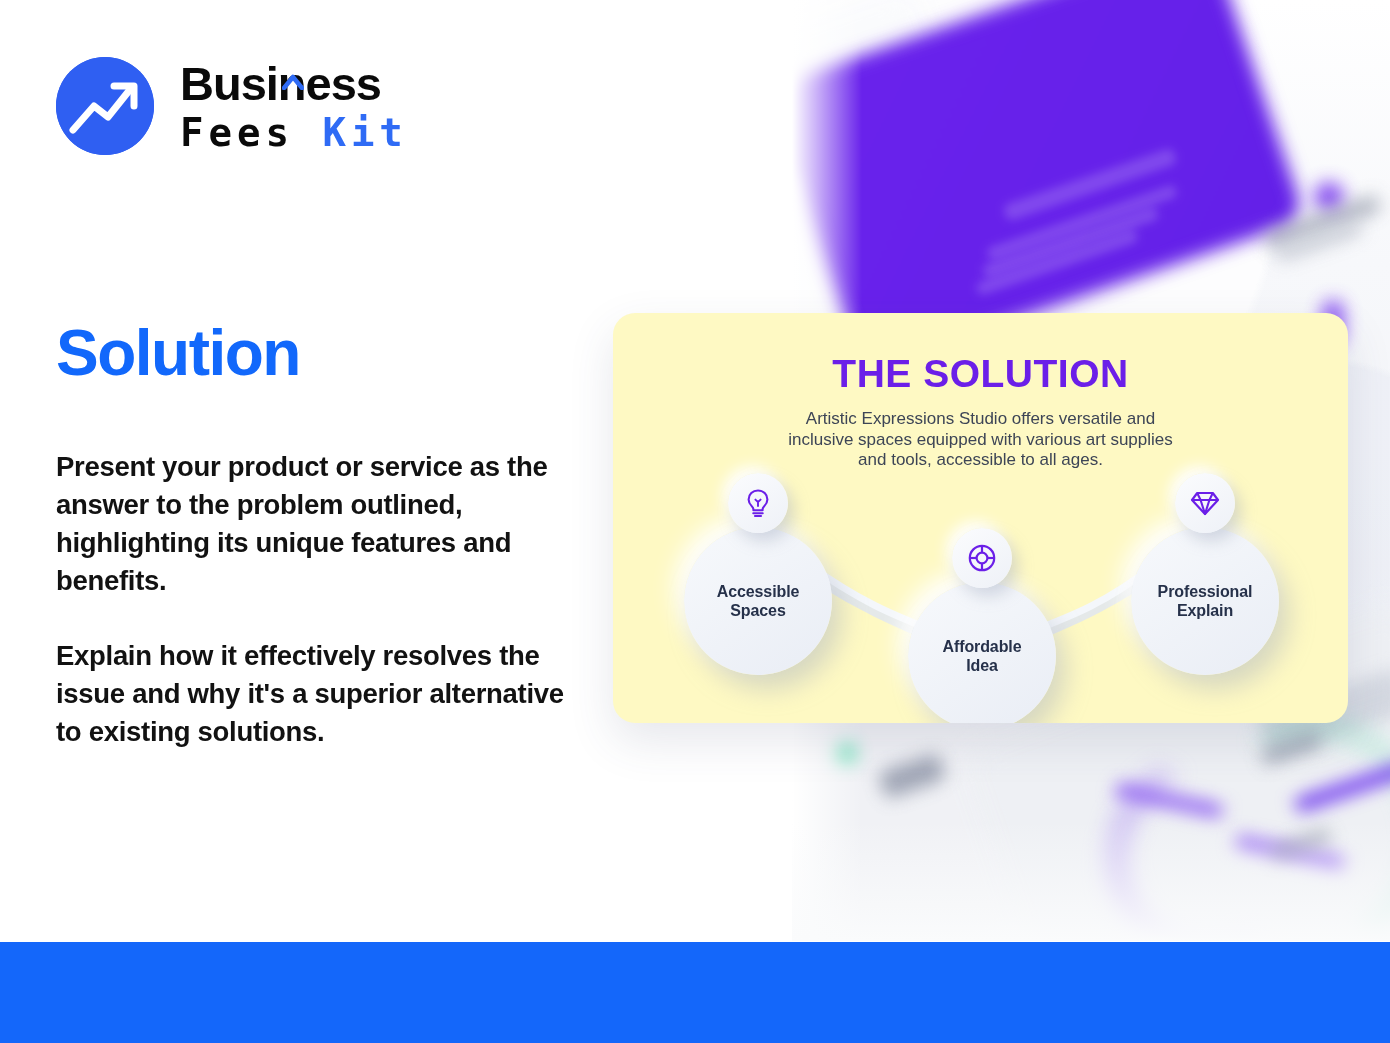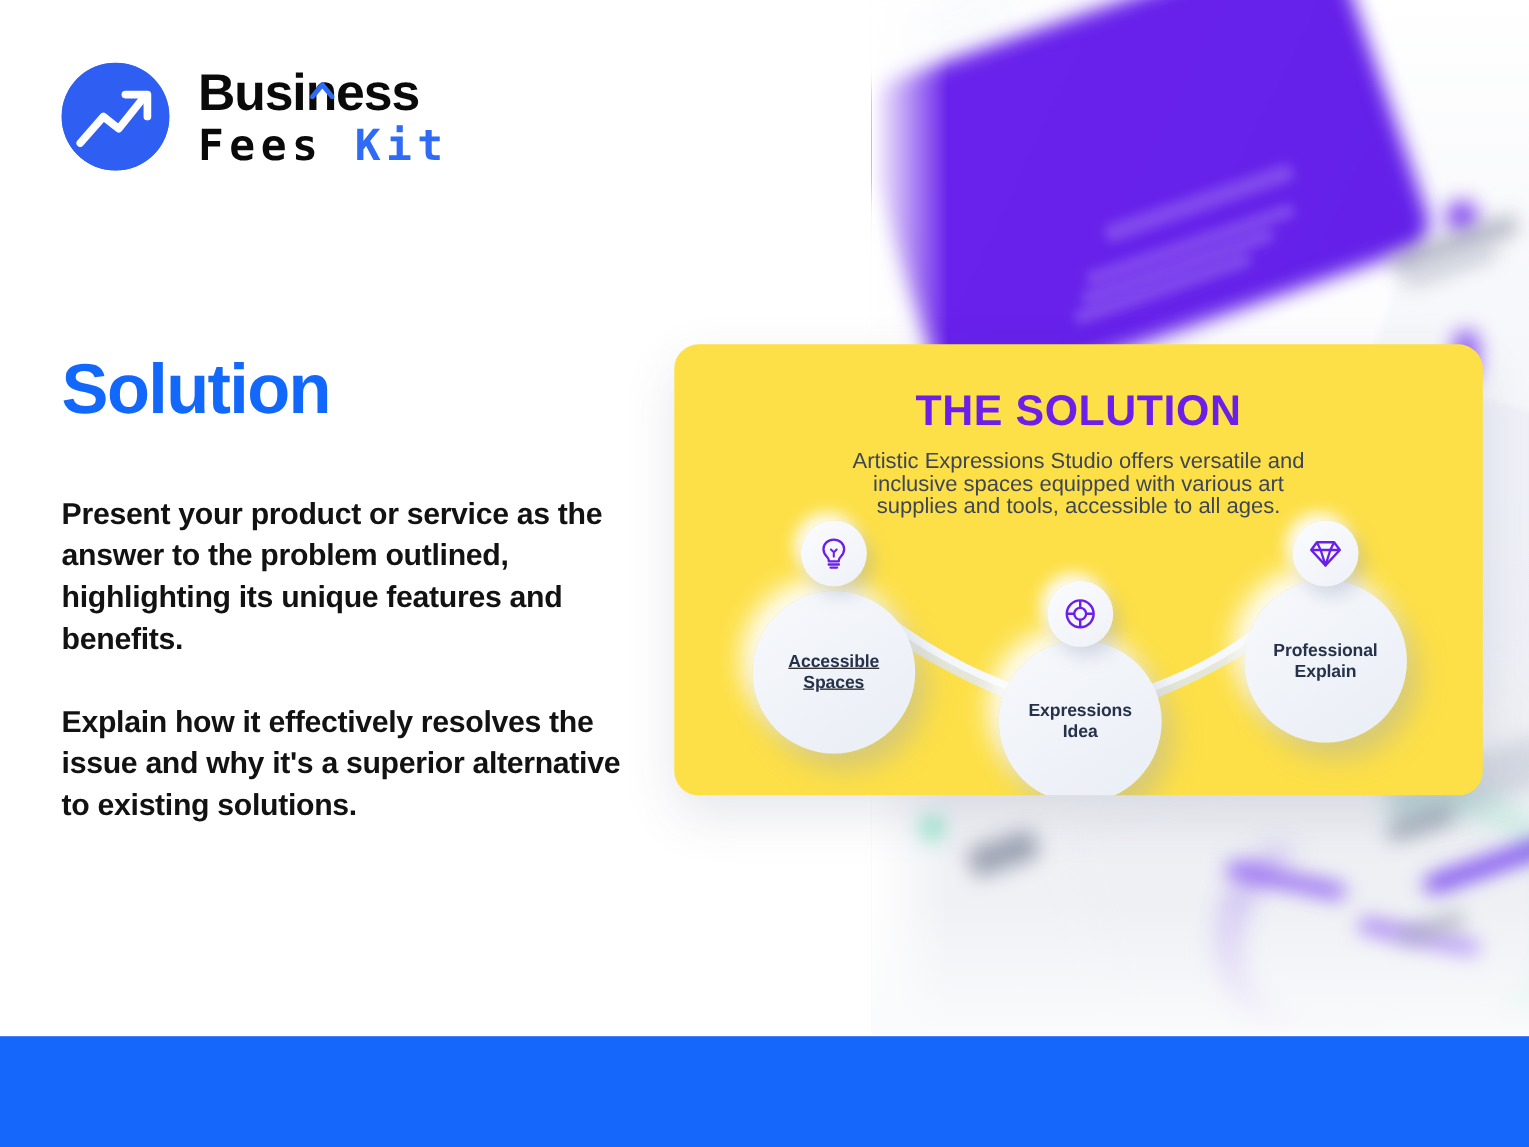--- a/index.html
+++ b/index.html
@@ -189,52 +189,52 @@
     position:absolute;left:56px;width:530px;
     font-size:27.5px;font-weight:bold;line-height:38px;
     color:#121212;letter-spacing:-0.3px;
   }
   .para-1{top:420px;}
   .para-2{top:609px;}
 
   
   .sol-card{
     position:absolute;left:613px;top:313px;width:735px;height:410px;
-    background:#fde047;border-radius:22px;
+    background:#fef9c3;border-radius:22px;
     box-shadow:0 18px 46px rgba(60,70,110,.13);
     overflow:hidden;
   }
   .sol-title{
     position:absolute;left:0;right:0;top:39px;
     text-align:center;font-size:39px;font-weight:bold;
     color:#6b1fe8;letter-spacing:0.5px;
   }
   .sol-sub{
     position:absolute;left:160px;width:415px;top:96px;
-    text-align:center;font-size:20px;line-height:20.5px;
+    text-align:center;font-size:17px;line-height:20.5px;
     color:#3d4556;
   }
 
   
   .connectors{position:absolute;left:0;top:0;width:735px;height:410px;}
 
   .bubble{
     position:absolute;border-radius:50%;
     background:linear-gradient(145deg,#f7f9fc 0%,#e9edf5 100%);
     box-shadow:
        10px 14px 26px rgba(155,165,190,.40),
       -10px -12px 22px rgba(255,255,255,.95);
     display:flex;align-items:center;justify-content:center;
     text-align:center;
   }
   .bubble .lbl{
     font-size:16px;font-weight:bold;color:#26314a;line-height:19px;
     letter-spacing:-0.1px;
   }
-  .b1{left:71px;top:224px;width:148px;height:148px;text-decoration:underline;}
+  .b1{left:71px;top:214px;width:148px;height:148px;}
   .b2{left:295px;top:269px;width:148px;height:148px;}
   .b3{left:518px;top:214px;width:148px;height:148px;}
 
   .icon-pod{
     position:absolute;width:60px;height:60px;border-radius:50%;
     background:linear-gradient(145deg,#fbfcfe 0%,#eef1f7 100%);
     box-shadow:
        6px 8px 16px rgba(150,160,185,.38),
       -6px -7px 14px rgba(255,255,255,.96);
     display:flex;align-items:center;justify-content:center;
@@ -341,21 +341,21 @@
       <svg width="28" height="30" viewBox="0 0 28 30">
         <path d="M14 2.5 C8.6 2.5 4.6 6.5 4.6 11.4 c0 3.3 1.8 5.4 3.3 7 0.9 1 1.5 1.7 1.5 2.8 v1.1 h9.2 v-1.1 c0-1.1 0.6-1.8 1.5-2.8 1.5-1.6 3.3-3.7 3.3-7 C23.4 6.5 19.4 2.5 14 2.5 Z" fill="none" stroke="#6b1fe8" stroke-width="2.1" stroke-linejoin="round"></path>
         <line x1="9.3" y1="25.2" x2="18.7" y2="25.2" stroke="#6b1fe8" stroke-width="2.1" stroke-linecap="round"></line>
         <line x1="11" y1="28" x2="17" y2="28" stroke="#6b1fe8" stroke-width="2.1" stroke-linecap="round"></line>
         <path d="M14 18 v-4 M14 14 l-2.6-2.4 M14 14 l2.6-2.4" fill="none" stroke="#6b1fe8" stroke-width="1.9" stroke-linecap="round" stroke-linejoin="round"></path>
       </svg>
     </div>
 
     <div class="bubble b2">
       <span class="lbl">
-        <span>Expressions</span><br>
+        <span>Affordable</span><br>
         <span>Idea</span>
       </span>
     </div>
     <div class="icon-pod p2">
       <svg width="30" height="30" viewBox="0 0 30 30">
         <circle cx="15" cy="15" r="12.2" fill="none" stroke="#6b1fe8" stroke-width="2.2"></circle>
         <circle cx="15" cy="15" r="5.4" fill="none" stroke="#6b1fe8" stroke-width="2.2"></circle>
         <line x1="15" y1="2.8" x2="15" y2="9.6" stroke="#6b1fe8" stroke-width="2.2"></line>
         <line x1="15" y1="20.4" x2="15" y2="27.2" stroke="#6b1fe8" stroke-width="2.2"></line>
         <line x1="2.8" y1="15" x2="9.6" y2="15" stroke="#6b1fe8" stroke-width="2.2"></line>

